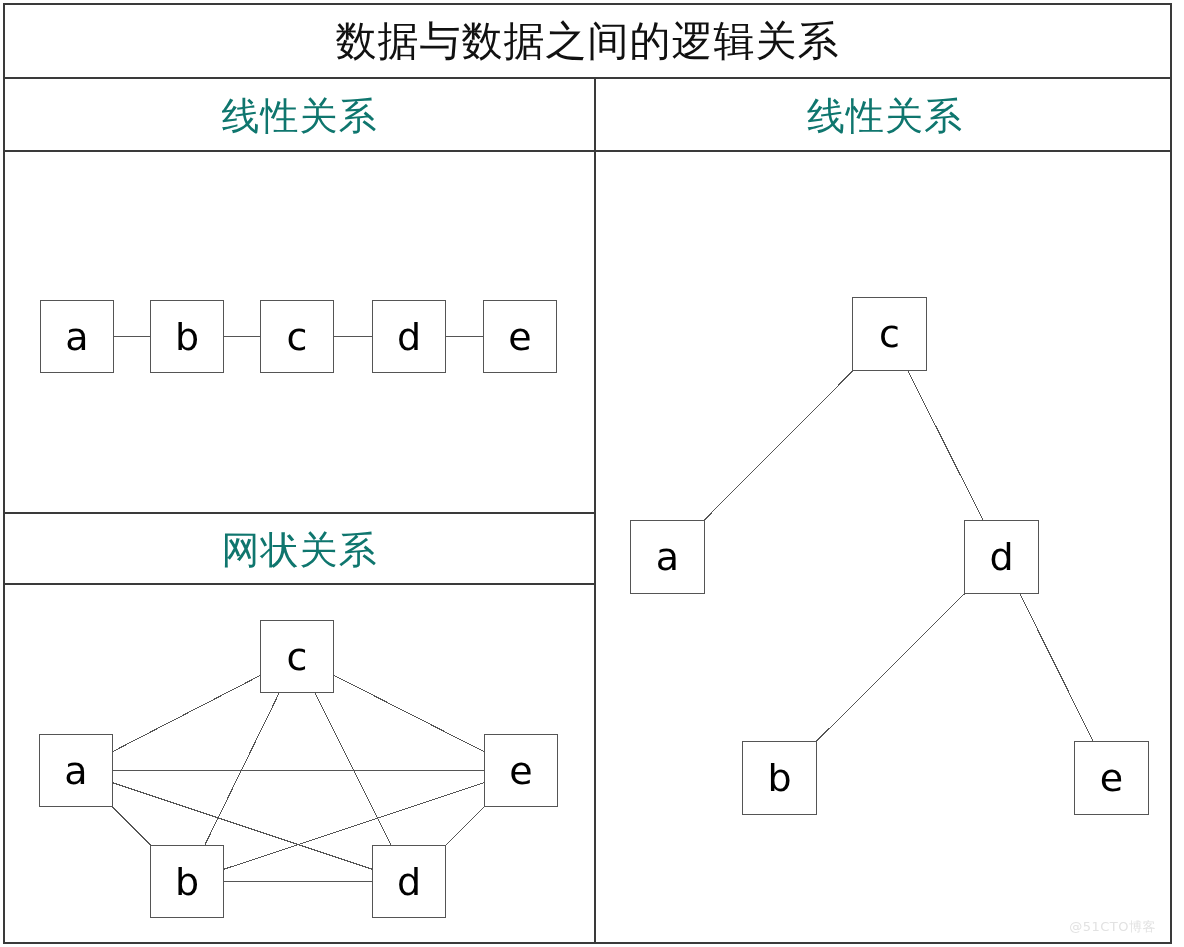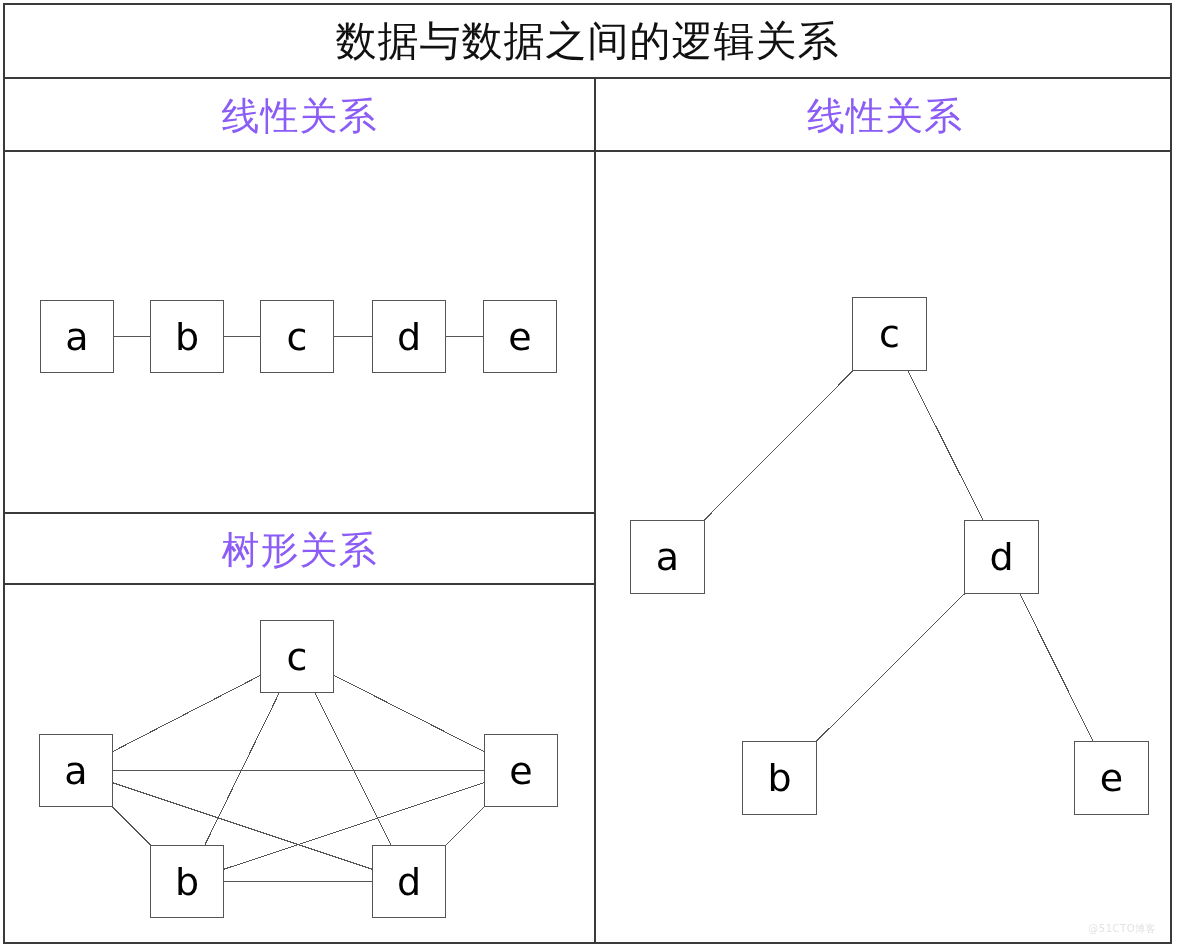--- a/index.html
+++ b/index.html
@@ -78,21 +78,21 @@
     display: flex;
     align-items: center;
     justify-content: center;
   }
   .colhdr-left  { left: 0;     width: 589px; }
   .colhdr-right { left: 591px; width: 578px; }
   .hdr-text {
     font-family: "DejaVu Serif", "Liberation Serif", serif;
     font-size: 38px;
     line-height: 1;
-    color: #8b5cf6;
+    color: #0f766e;
     letter-spacing: 1px;
     white-space: nowrap;
   }
 
   
   .subhdr {
     position: absolute;
     left: 0;
     top: 509px;
     width: 589px;
@@ -129,21 +129,21 @@
     line-height: 1;
     color: #000000;
   }
 
   
   .watermark {
     position: absolute;
     right: 14px;
     bottom: 6px;
     font-family: "DejaVu Sans", "Liberation Sans", sans-serif;
-    font-size: 10px;
+    font-size: 13px;
     color: #e2e2e2;
     letter-spacing: 0.5px;
     user-select: none;
   }
 </style>
 </head>
 <body>
 
 <div id="page">
   <div class="frame">
@@ -186,21 +186,21 @@
           <div class="node-box" style="left: 367px; top: 148px; width: 74px; height: 73px; border-color: rgb(85, 85, 85);">
             <span class="node-label">d</span>
           </div>
           <div class="node-box" style="left: 478px; top: 148px; width: 74px; height: 73px; border-color: rgb(85, 85, 85);">
             <span class="node-label">e</span>
           </div>
         </div>
     </div>
 
     <div class="subhdr">
-      <span class="hdr-text">树形关系</span>
+      <span class="hdr-text">网状关系</span>
     </div>
 
     <div class="pane pane-network">
       <svg id="svg-network" width="589" height="359">
           <line x1="255" y1="90.58597285067873" x2="108" y2="166.41402714932127" stroke="#555555" stroke-width="1" shape-rendering="crispEdges"></line>
           <line x1="329" y1="90.33035714285714" x2="479" y2="166.66964285714286" stroke="#555555" stroke-width="1" shape-rendering="crispEdges"></line>
           <line x1="274.15555555555557" y1="108" x2="199.84444444444443" y2="260" stroke="#555555" stroke-width="1" shape-rendering="crispEdges"></line>
           <line x1="310.1688888888889" y1="108" x2="385.8311111111111" y2="260" stroke="#555555" stroke-width="1" shape-rendering="crispEdges"></line>
           <line x1="108" y1="185.5" x2="479" y2="185.5" stroke="#555555" stroke-width="1" shape-rendering="crispEdges"></line>
           <line x1="107.5" y1="222" x2="145.5" y2="260" stroke="#555555" stroke-width="1" shape-rendering="crispEdges"></line>

